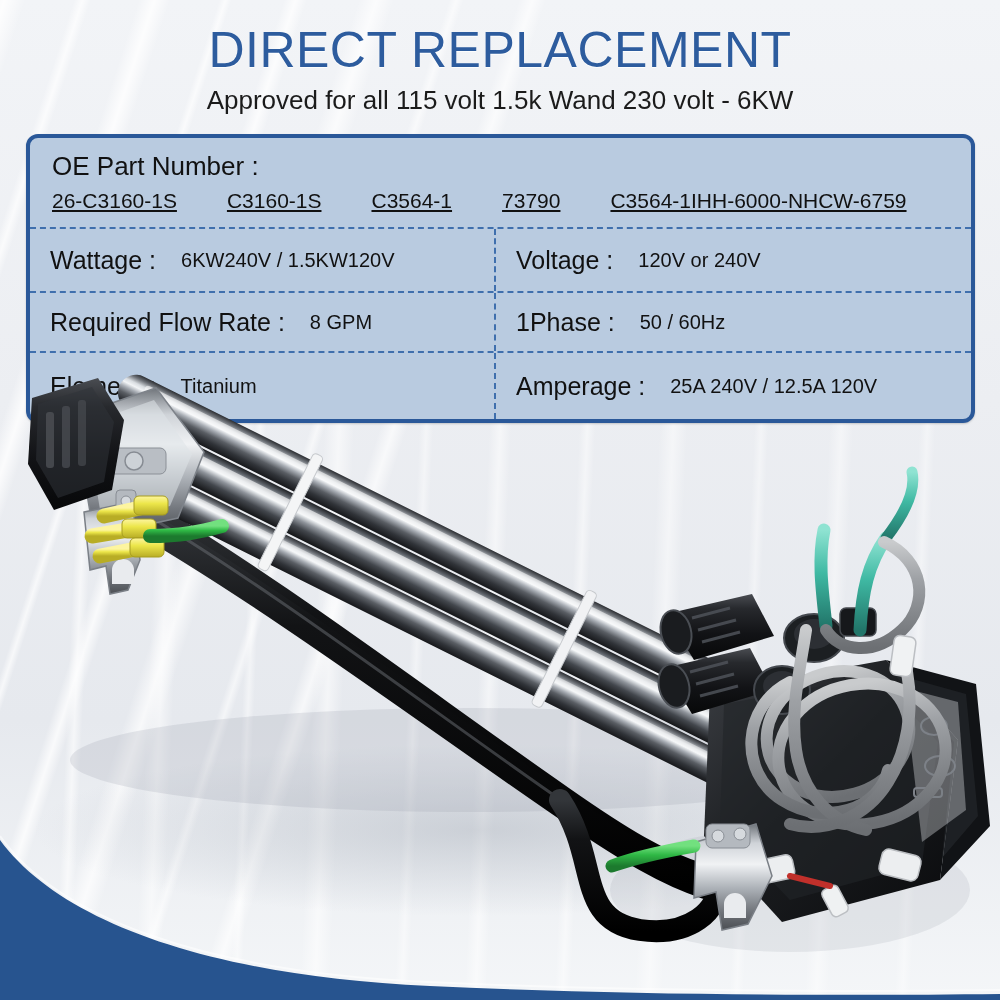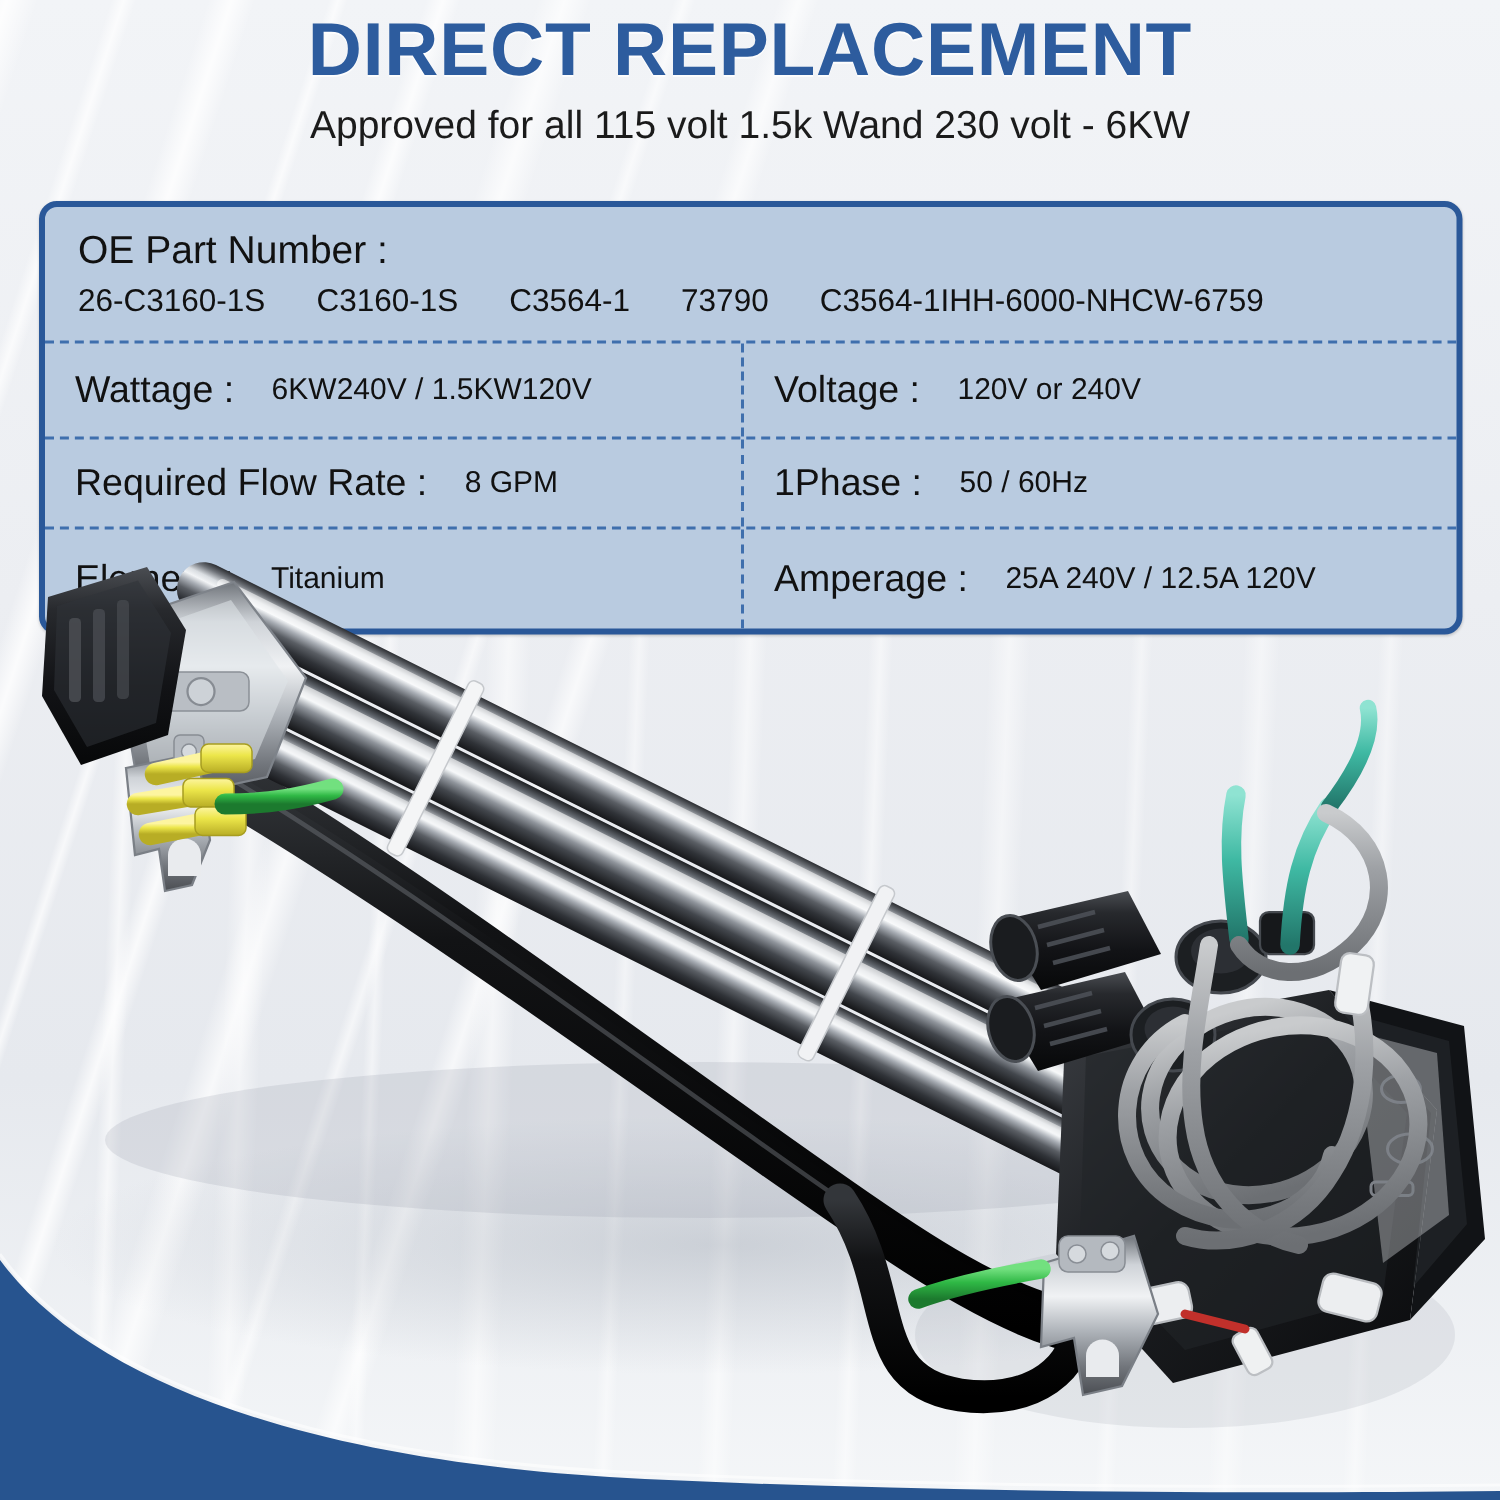--- a/index.html
+++ b/index.html
@@ -32,22 +32,22 @@
   }
   .shadowband{
     position:absolute;left:0;right:0;top:700px;height:260px;
     background:radial-gradient(ellipse 620px 120px at 48% 50%,rgba(150,158,170,.38) 0%,rgba(160,168,180,.16) 45%,rgba(255,255,255,0) 72%);
     pointer-events:none;
   }
 
   
   .header{position:absolute;left:0;right:0;top:0;height:126px;text-align:center;}
   .title{
-    margin:0;padding-top:8px;
-    font-size:50px;font-weight:700;letter-spacing:.5px;
+    margin:0;padding-top:25px;
+    font-size:50px;font-weight:400;letter-spacing:.5px;
     color:#2d5c9e;line-height:1;
     text-shadow:0 1px 0 rgba(255,255,255,.8);
   }
   .subtitle{
     margin:0;padding-top:12px;
     font-size:26px;font-weight:400;color:#1b1b1b;line-height:1;
   }
 
   
   .spec-table{
@@ -67,21 +67,21 @@
 
   .cell{box-sizing:border-box;display:flex;align-items:center;padding:0 20px;}
   .cell-l{width:466px;border-right:2px dashed #3f6fad;}
   .cell-r{flex:1;}
   .cell-l.c{}
 
   .lbl{font-size:25px;color:#111;white-space:nowrap;}
   .val{font-size:20px;color:#111;margin-left:25px;white-space:nowrap;}
 
   .pn-head{font-size:26px;color:#111;line-height:1.15;}
-  .pn-list{display:flex;gap:0;align-items:baseline;font-size:21px;color:#111;margin-top:7px;}
+  .pn-list{display:flex;gap:16px;align-items:baseline;font-size:21px;color:#111;margin-top:7px;text-decoration:underline;}
   .pn-list span{white-space:nowrap;}
   .pn-list span+span{margin-left:34px;}
 
   
   .swoosh{position:absolute;left:0;bottom:0;width:1000px;height:190px;pointer-events:none;}
 
   
   .product{position:absolute;left:0;top:330px;width:1000px;height:670px;pointer-events:none;}
 </style>
 </head>

